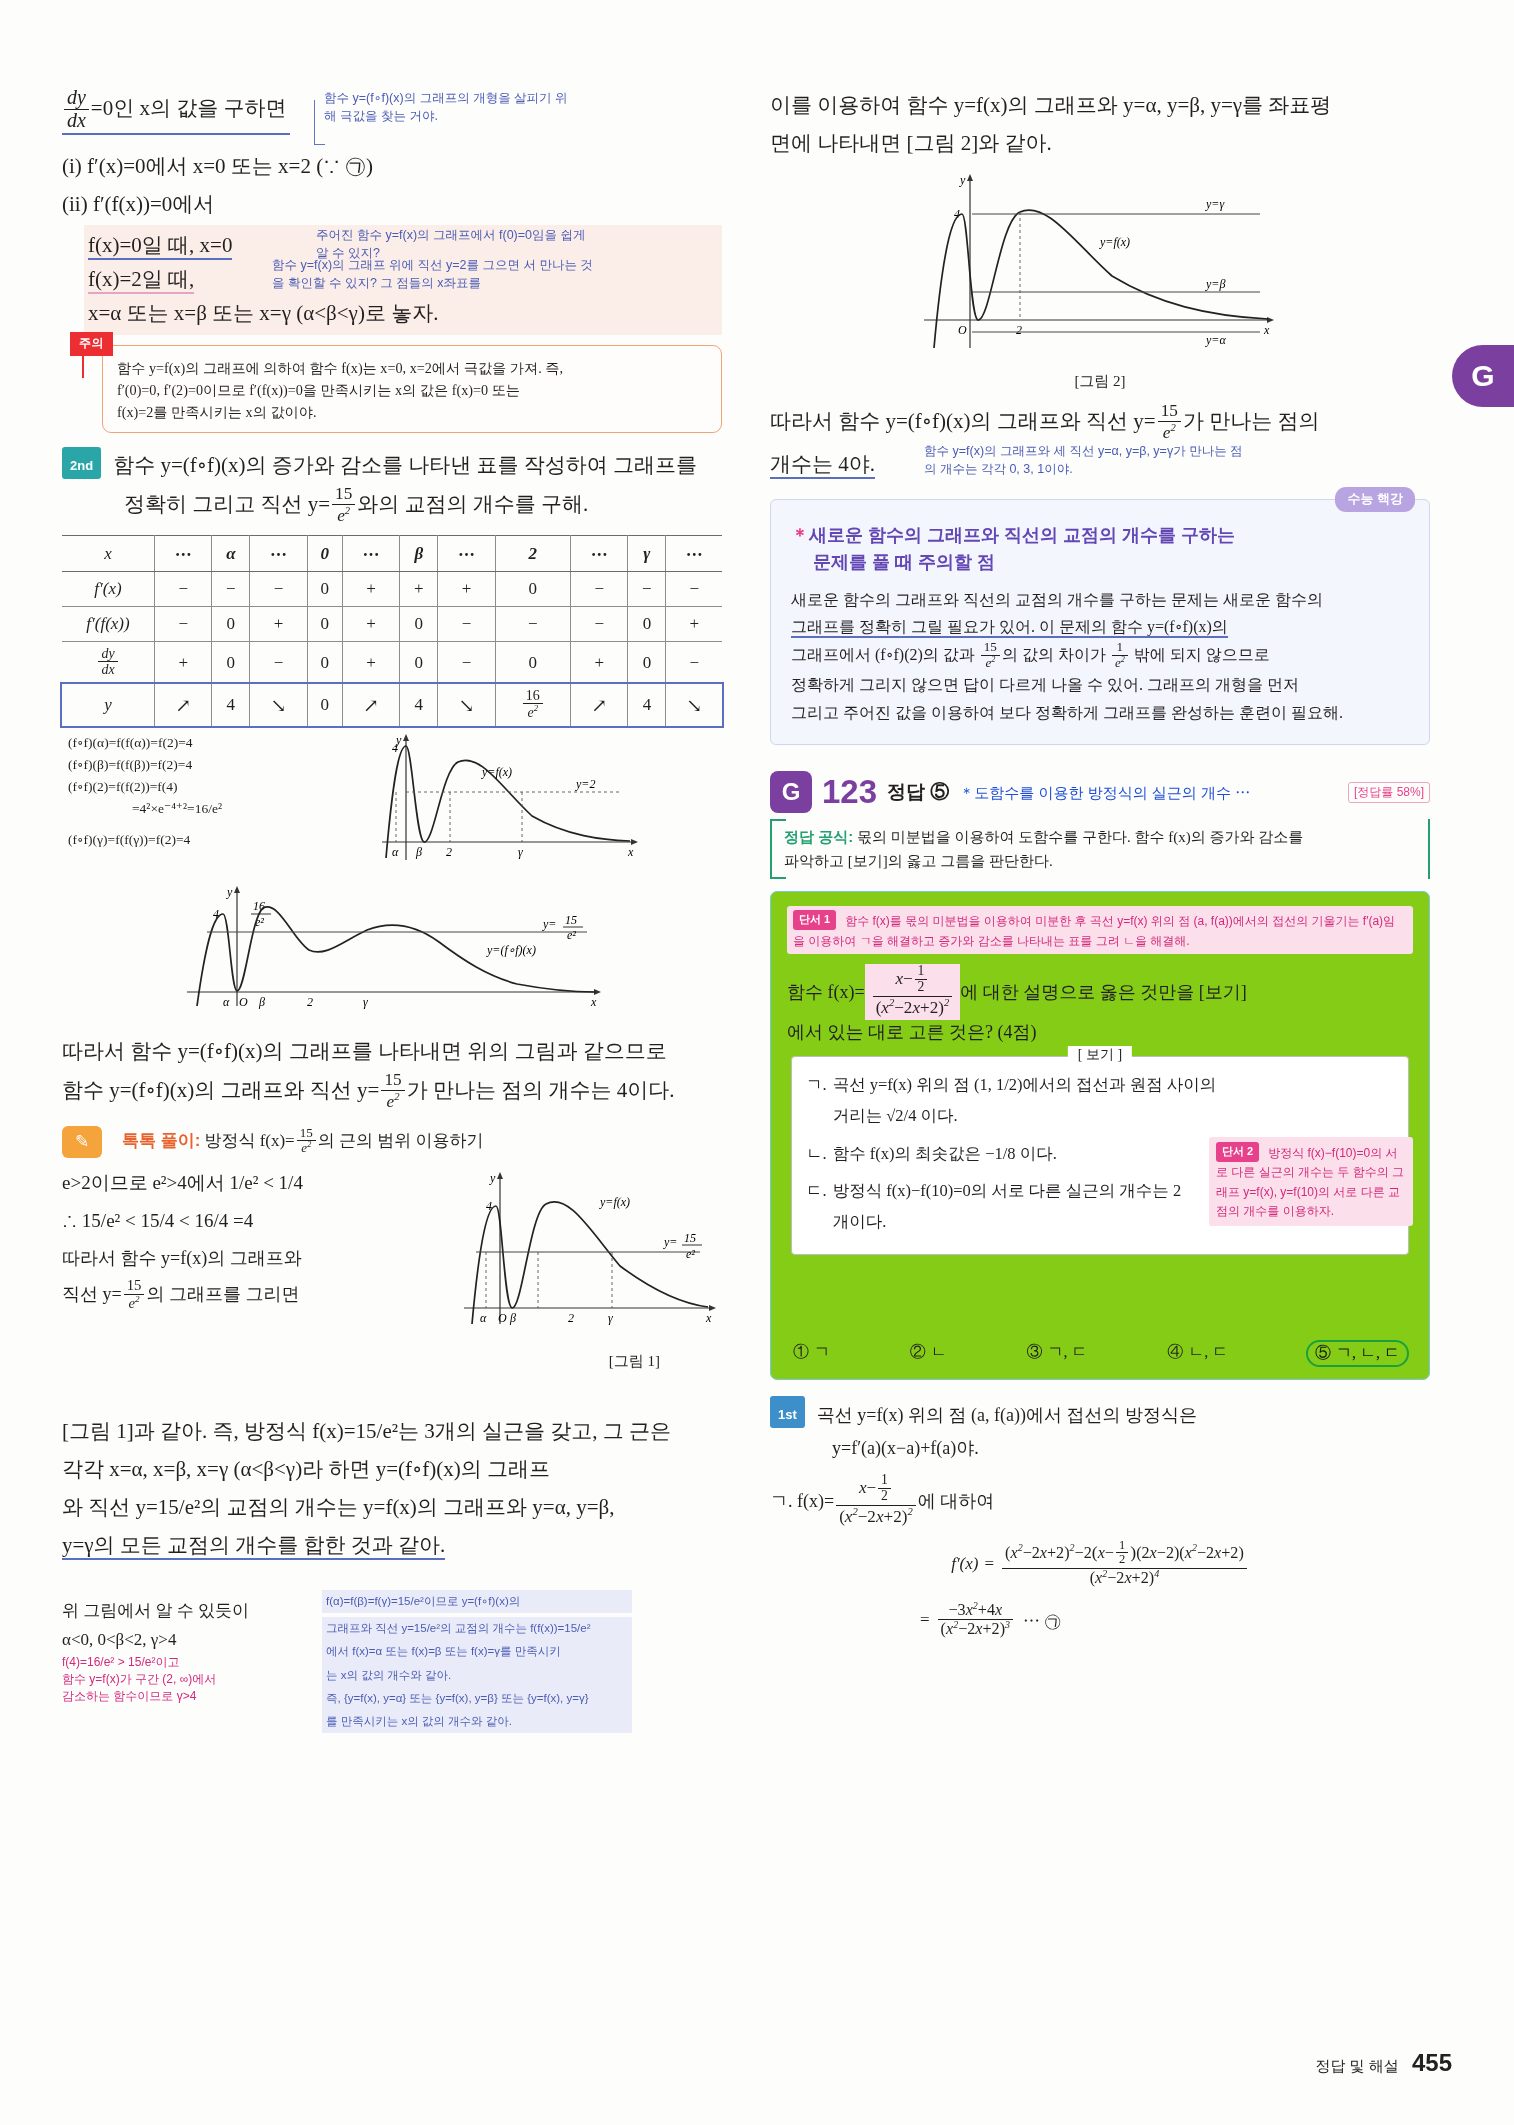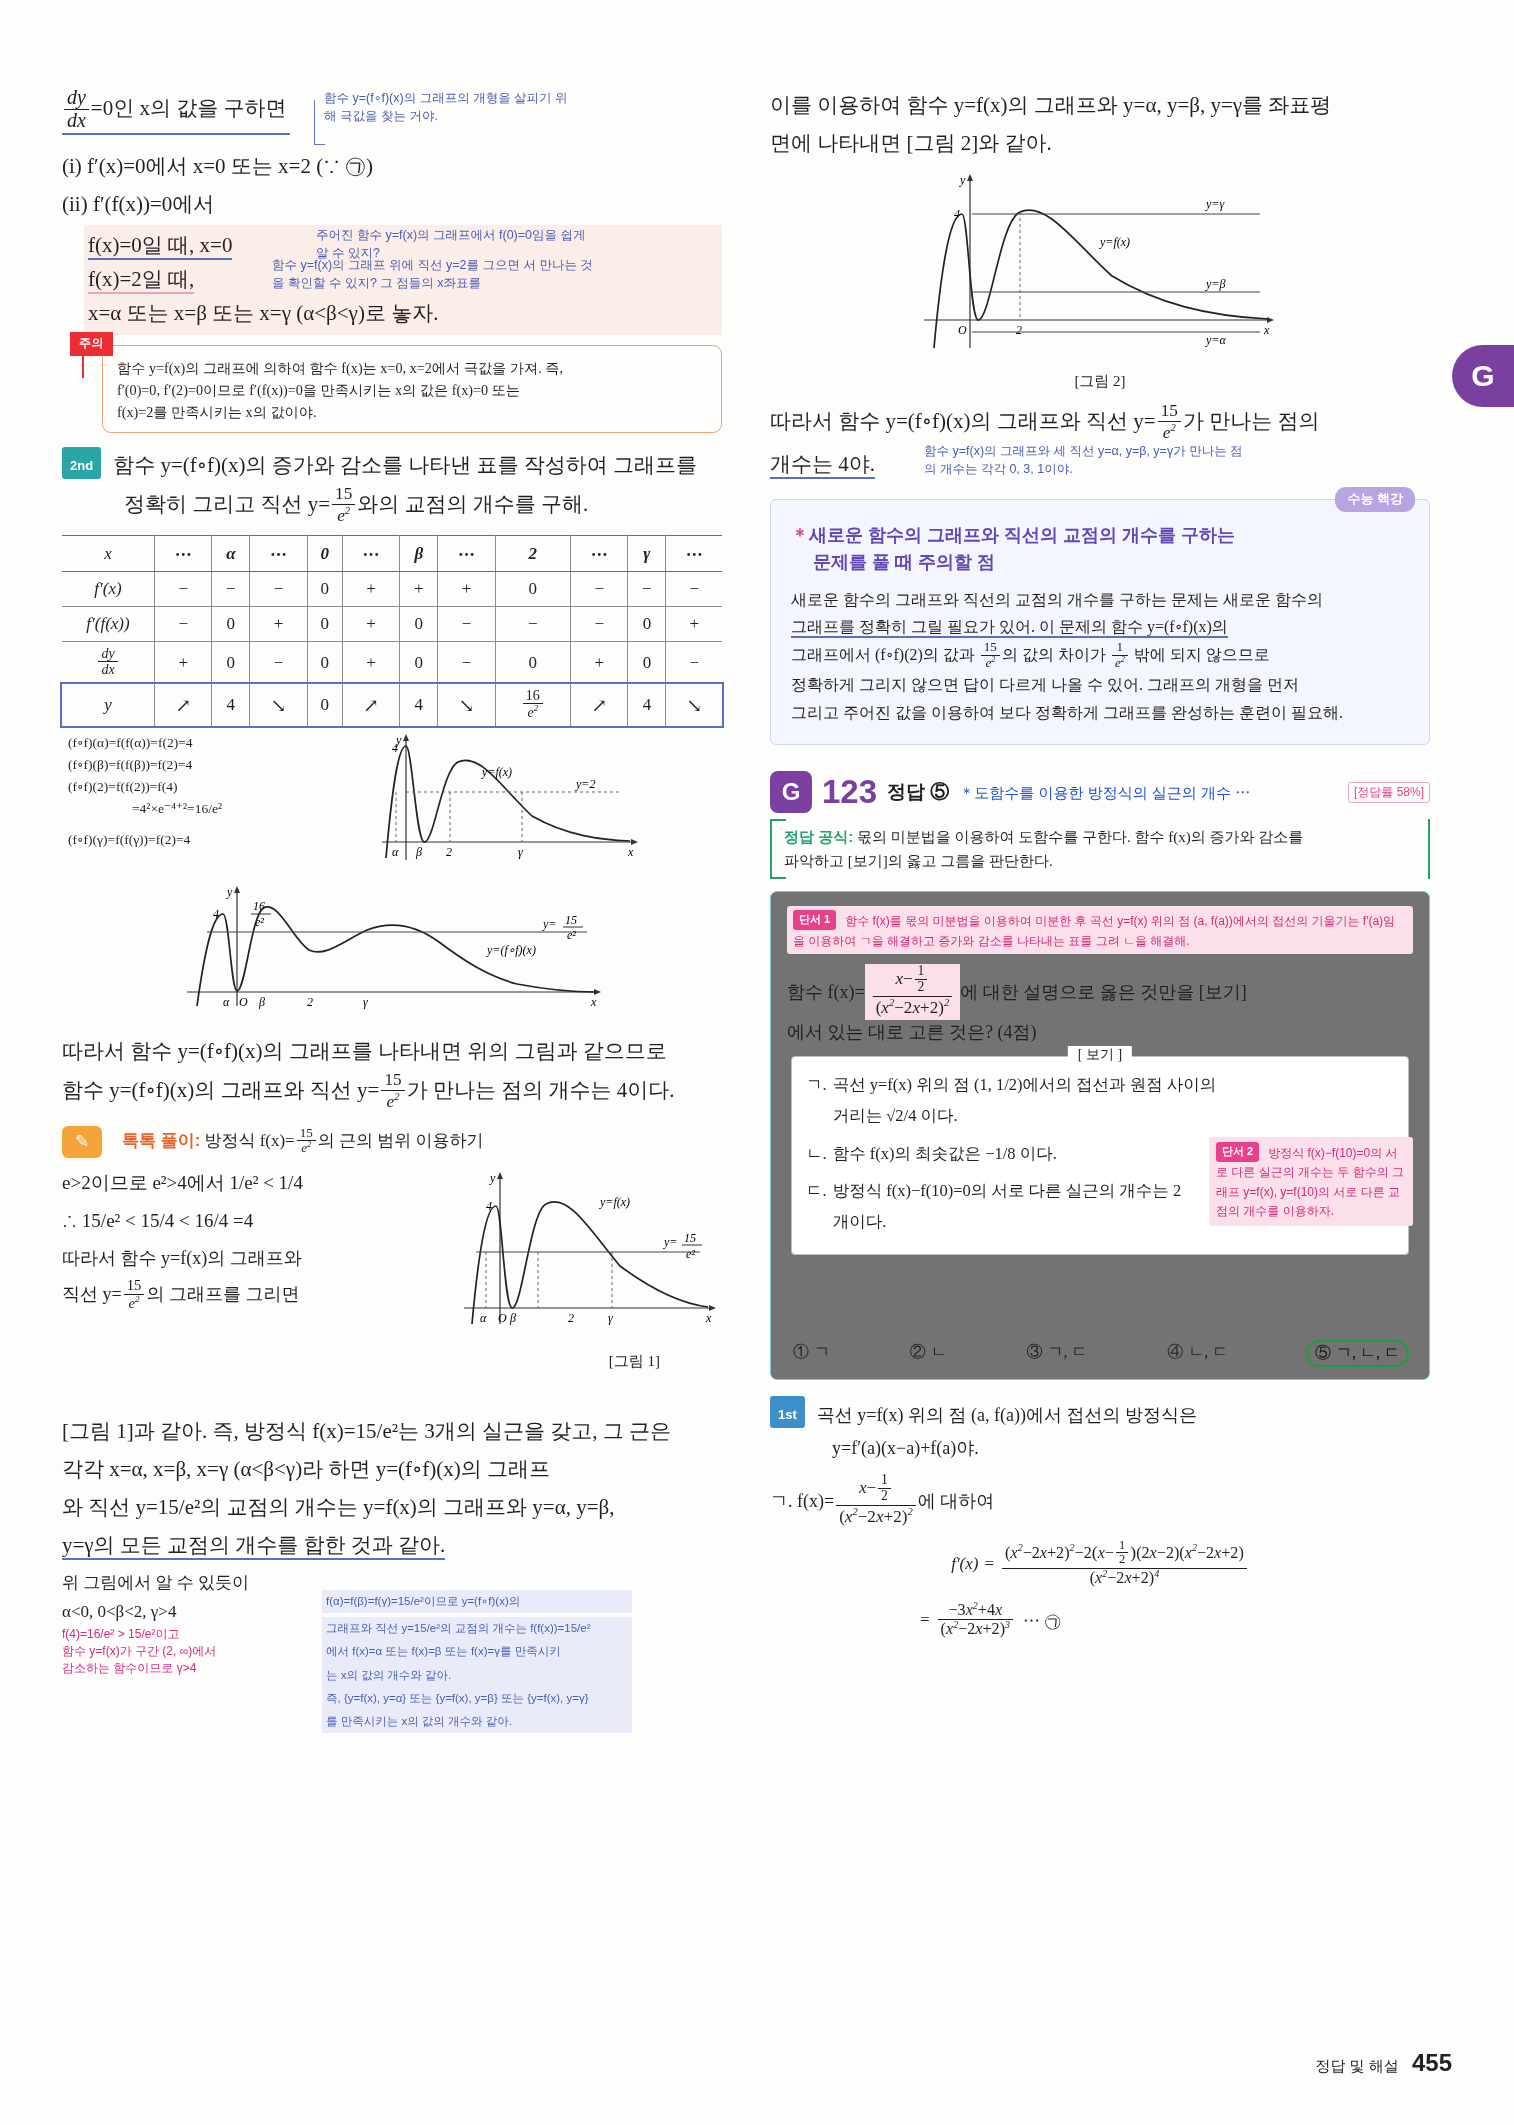--- a/index.html
+++ b/index.html
@@ -110,21 +110,21 @@
   
   .formula-box { border-left:2.5px solid #23a06e; border-right:2.5px solid #23a06e;
      border-top:0;border-bottom:0; padding:6px 12px; margin:6px 0 12px;
      font-size:15px; line-height:1.6; position:relative;}
   .formula-box:before,.formula-box:after{content:"";position:absolute;left:0;right:0;height:8px;}
   .formula-box:before{top:0;border-top:2.5px solid #23a06e;width:14px;}
   .formula-box:after{bottom:0;border-bottom:2.5px solid #23a06e;width:14px;}
   .fb-lab{ color:#23a06e; font-family:"Liberation Sans",sans-serif; font-weight:bold;}
 
   
-  .prob-box { border:1.5px solid #79c8e0; border-radius:7px; background:#737373;
+  .prob-box { border:1.5px solid #79c8e0; border-radius:7px; background:#84cc16;
      padding:14px 16px 14px; }
   .hint-tag{ display:inline-block;background:#e8418c;color:#fff;
      font-family:"Liberation Sans",sans-serif;font-weight:bold;font-size:11px;
      padding:2px 6px 3px;border-radius:3px;vertical-align:2px;margin-right:5px;}
   .hint-text{ color:#d4287d; font-family:"Liberation Sans",sans-serif;
      font-size:12px; line-height:1.46;}
   .hl-pink { background:#fbdfea; }
   .boggi-box{ border:1px solid #bdbdbd; border-radius:4px; background:#fff;
      margin:12px 4px 10px; padding:12px 14px 10px; position:relative;}
   .boggi-lab{ position:absolute; top:-11px; left:50%; transform:translateX(-50%);
@@ -395,21 +395,21 @@
 
     <div class="ln" style="margin-top:20px;">[그림 1]과 같아. 즉, 방정식 f(x)=15/e²는 3개의 실근을 갖고, 그 근은</div>
     <div class="ln">각각 x=α, x=β, x=γ (α&lt;β&lt;γ)라 하면 y=(f∘f)(x)의 그래프</div>
     <div class="ln">
       <span>와 직선 y=15/e²의 교점의 개수는 y=f(x)의 그래프와 y=α, y=β,</span>
     </div>
     <div class="ln">
       <span class="ul-blue">y=γ의 모든 교점의 개수를 합한 것과 같아.</span>
     </div>
 
-    <div style="display:flex; gap:10px; margin-top:6px;">
+    <div style="display:flex; gap:10px; margin-top:6px;align-items:center;">
       <div style="width:250px; font-size:17px; line-height:1.72;">
         <div>위 그림에서 알 수 있듯이</div>
         <div>α&lt;0, 0&lt;β&lt;2, γ&gt;4</div>
         <div class="pinknote" style="font-size:12px;">f(4)=16/e² &gt; 15/e²이고</div>
         <div class="pinknote" style="font-size:12px;">함수 y=f(x)가 구간 (2, ∞)에서</div>
         <div class="pinknote" style="font-size:12px;">감소하는 함수이므로 γ&gt;4</div>
       </div>
       <div style="width:310px;margin-top:22px;">
         <div class="bluebox-note">f(α)=f(β)=f(γ)=15/e²이므로 y=(f∘f)(x)의</div>
         <div class="bluebox-note" style="margin-top:4px;">그래프와 직선 y=15/e²의 교점의 개수는 f(f(x))=15/e²</div>

